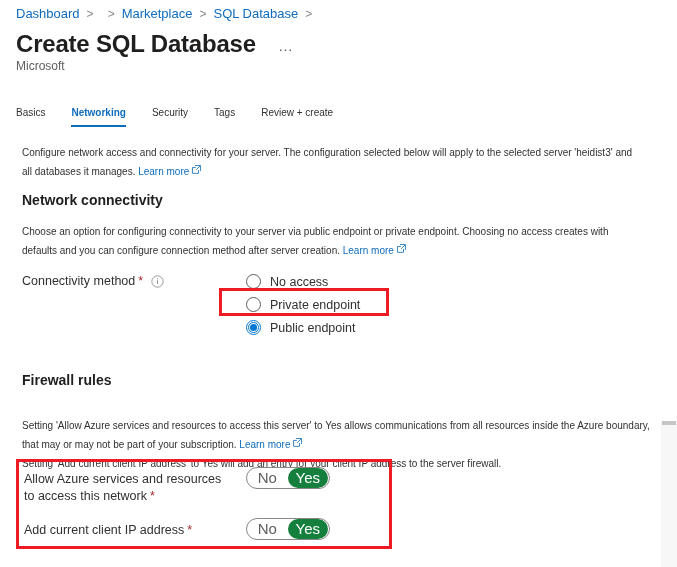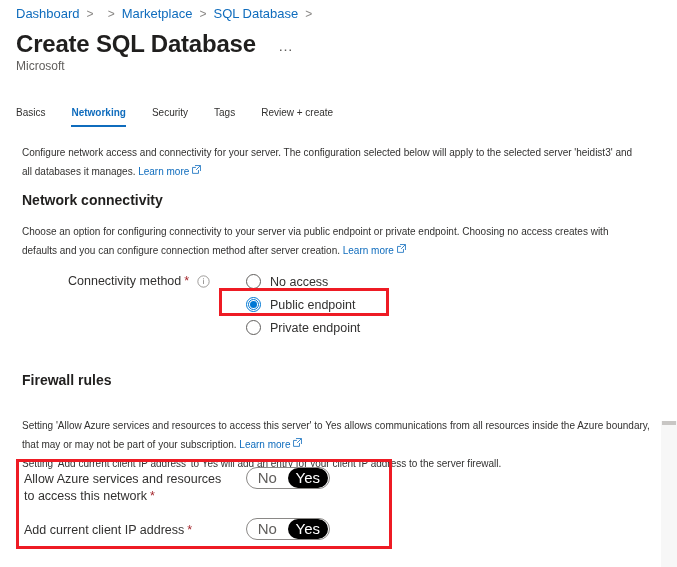--- a/index.html
+++ b/index.html
@@ -228,21 +228,21 @@
     flex: 1;
     text-align: center;
     font-size: 15px;
     color: #605e5c;
     line-height: 20px;
     height: 20px;
     border-radius: 10px;
     user-select: none;
   }
   .toggle-opt.on {
-    background: #000000;
+    background: #15803d;
     color: #ffffff;
     margin-right: 1px;
   }
 
   
   .annot {
     position: absolute;
     border: 3px solid #ee1b24;
     box-sizing: border-box;
     pointer-events: none;
@@ -306,42 +306,42 @@
 
 <div class="para" style="top:222px; width:620px;">
   <span>Choose an option for configuring connectivity to your server via public endpoint or private endpoint. Choosing no access creates with defaults and you can configure connection method after server creation.</span>
   <span class="link"><span>Learn more</span><svg class="ext-icon" viewBox="0 0 10 10">
         <path d="M3.3 0.6 H9.4 V6.7" fill="none" stroke="#0f6cbd" stroke-width="0.9"></path>
         <path d="M9.2 0.8 L4.6 5.4" fill="none" stroke="#0f6cbd" stroke-width="0.9"></path>
         <path d="M7.2 5.6 V9.3 H0.6 V2.7 H4.3" fill="none" stroke="#0f6cbd" stroke-width="0.9"></path>
       </svg></span>
 </div>
 
-<div class="field-label" style="top:274px;margin-left:46px;">
+<div class="field-label" style="top:274px;">
   <span>Connectivity method</span>
   <span class="req-star">*</span>
   <svg class="info-icon" viewBox="0 0 14 14">
     <circle cx="7" cy="7" r="6.1" fill="none" stroke="#8a8886" stroke-width="0.9"></circle>
     <rect x="6.55" y="5.5" width="0.9" height="4.2" fill="#8a8886"></rect>
     <rect x="6.55" y="3.5" width="0.9" height="1.2" fill="#8a8886"></rect>
   </svg>
 </div>
 
 <div class="radio-group">
   <div class="radio-row">
     <span class="radio-outer"></span>
     <span class="radio-label">No access</span>
   </div>
+  <div class="radio-row">
+    <span class="radio-outer"></span>
+    <span class="radio-label">Private endpoint</span>
+  </div>
   <div class="radio-row checked">
     <span class="radio-outer"></span>
     <span class="radio-label">Public endpoint</span>
-  </div>
-  <div class="radio-row">
-    <span class="radio-outer"></span>
-    <span class="radio-label">Private endpoint</span>
   </div>
 </div>
 
 <div class="annot" style="left:219px; top:288px; width:170px; height:28px;"></div>
 
 <div class="section-head" style="top:372px;">Firewall rules</div>
 
 <div class="para" style="top:416px; width:628px;">
   <span>Setting 'Allow Azure services and resources to access this server' to Yes allows communications from all resources inside the Azure boundary, that may or may not be part of your subscription.</span>
   <span class="link"><span>Learn more</span><svg class="ext-icon" viewBox="0 0 10 10">

